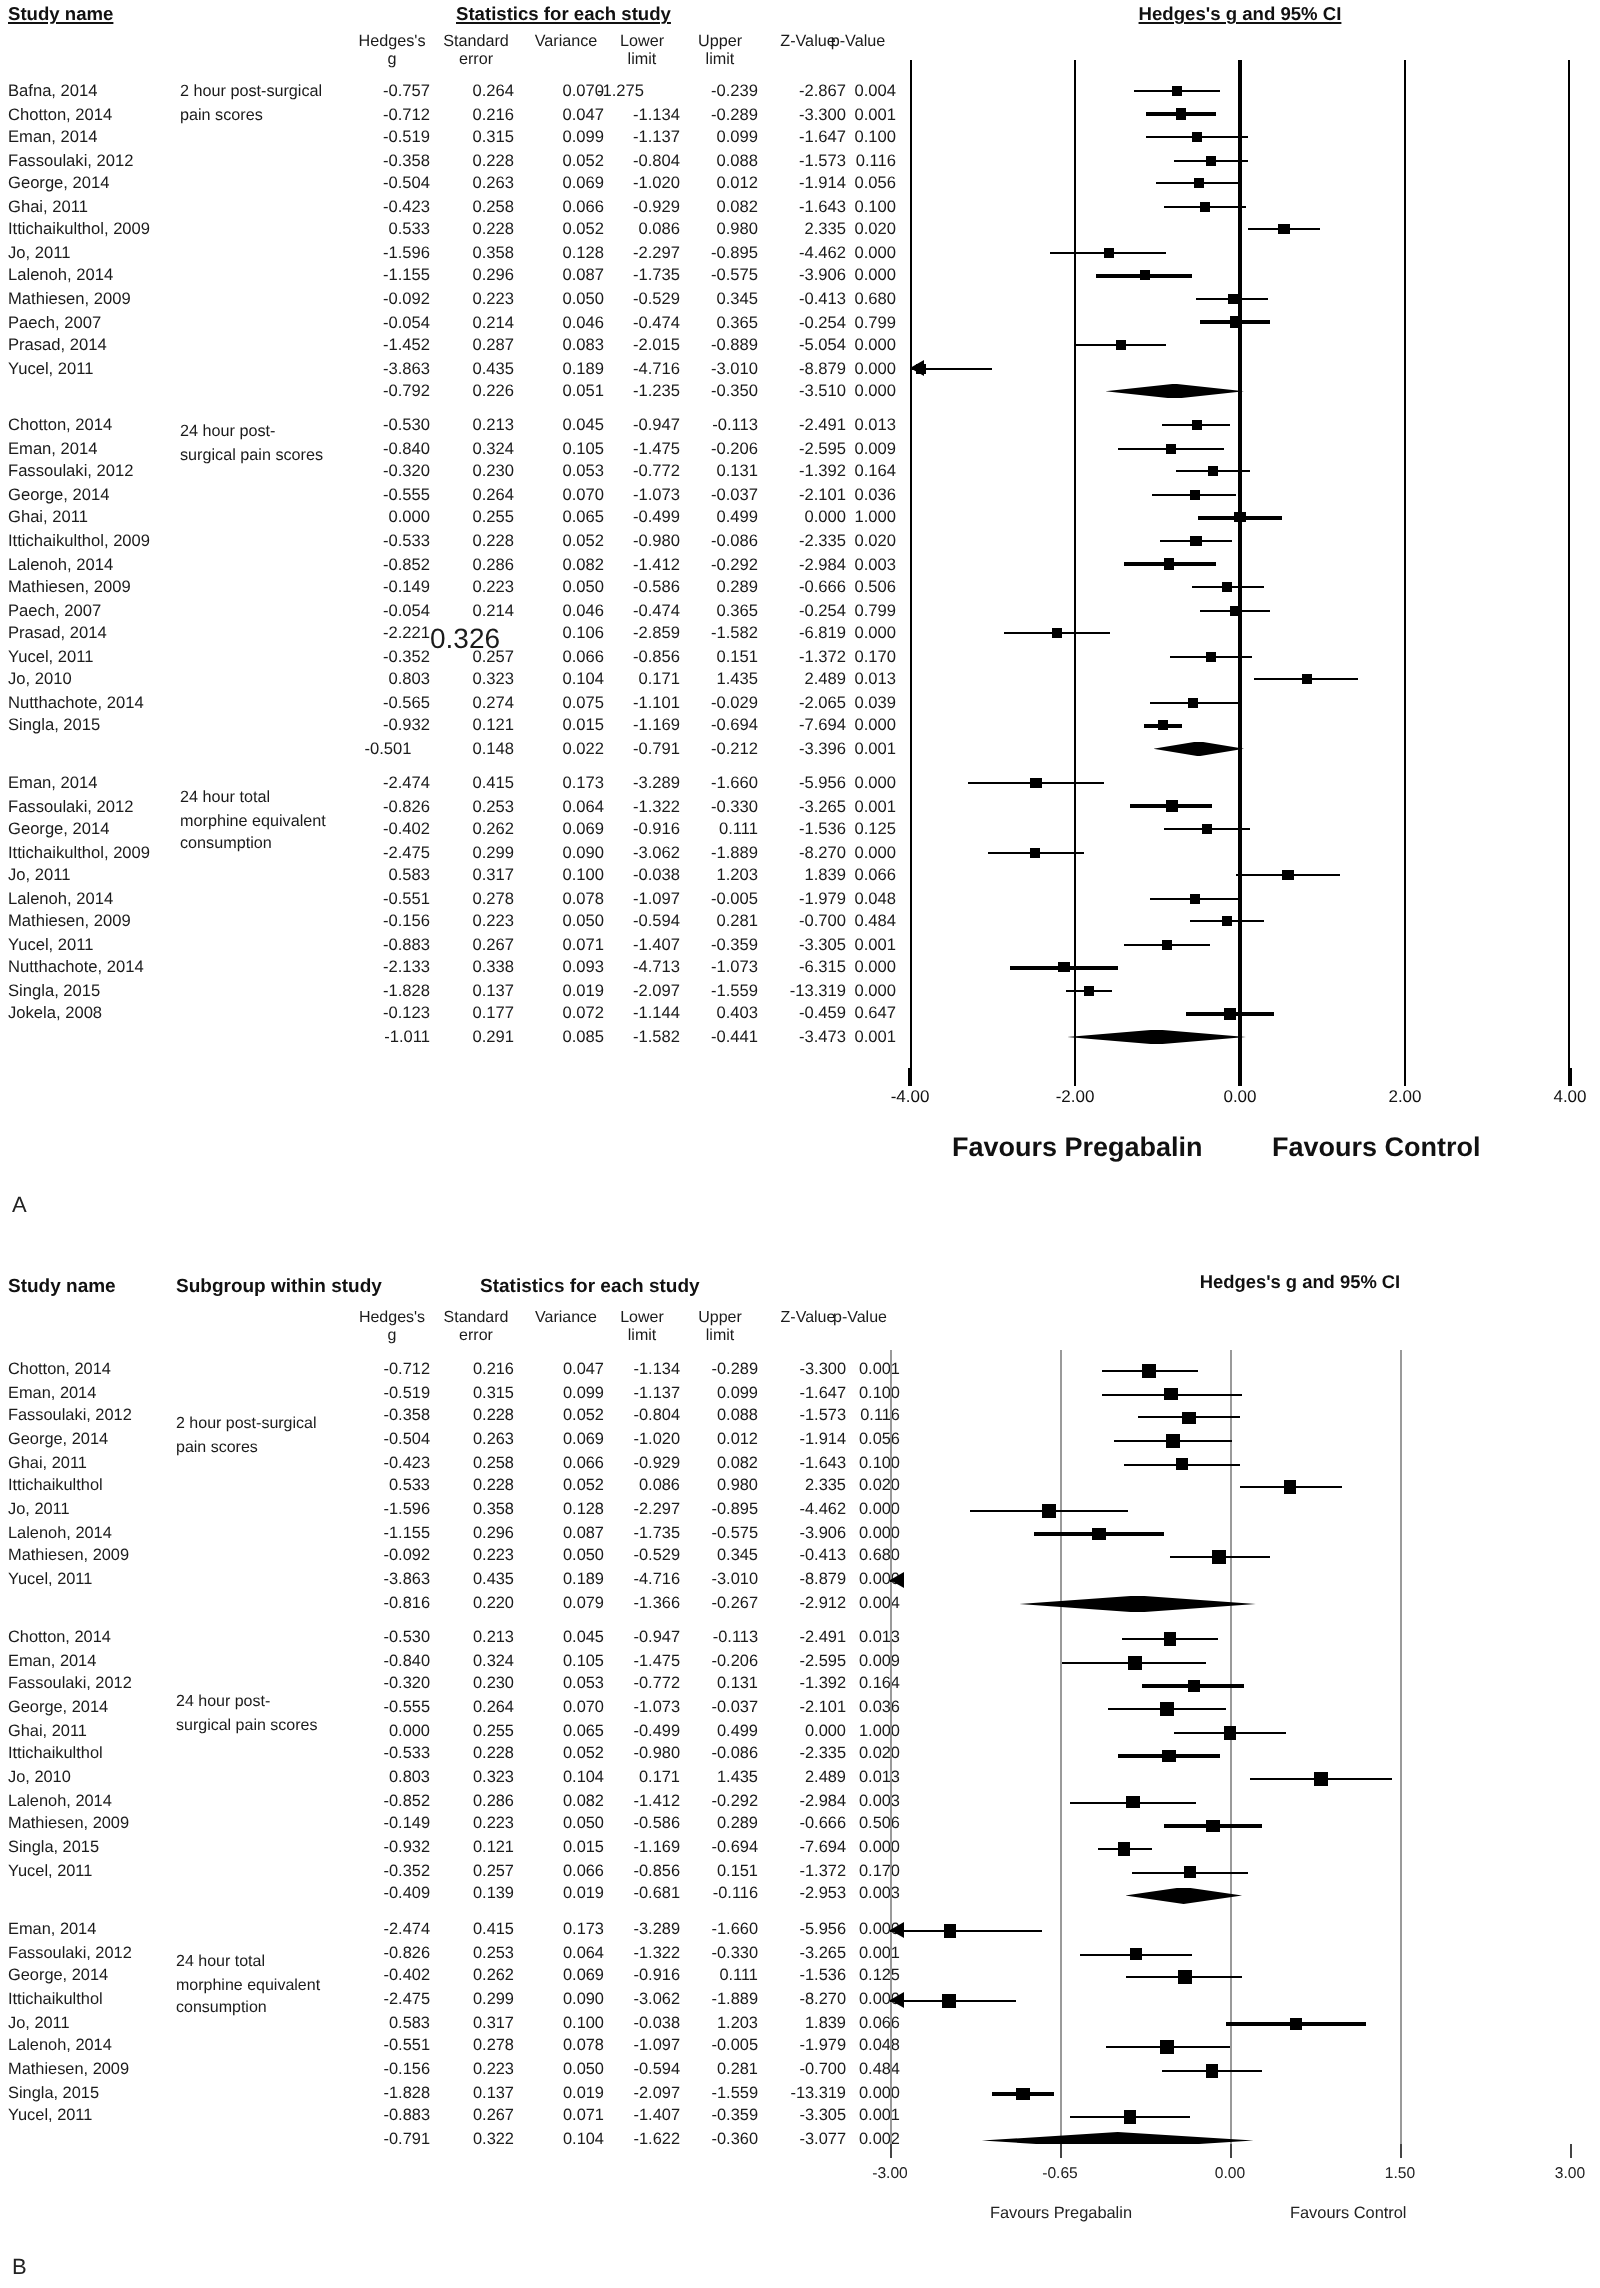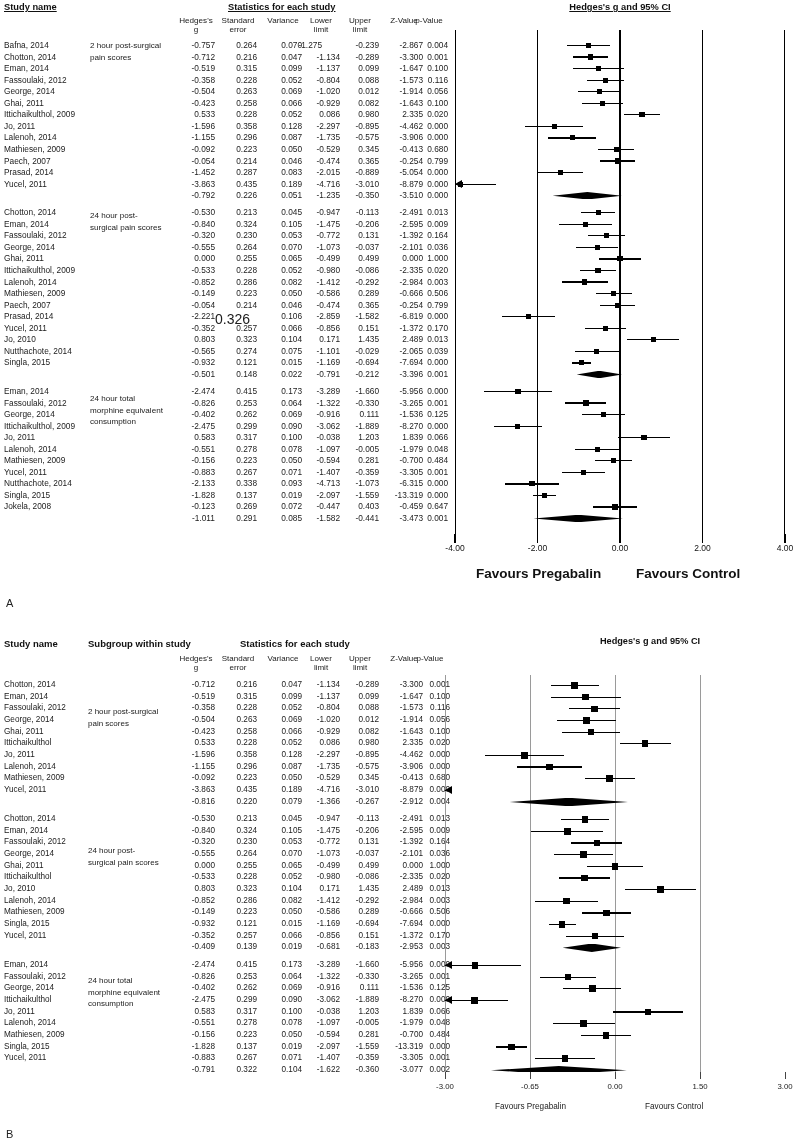--- a/index.html
+++ b/index.html
@@ -343,21 +343,21 @@
         <div class="c-study" style="left:4px;font-size:8.3px;">Singla, 2015</div>
         <div class="num" style="left:173px;width:42px;font-size:8.3px;">-0.932</div>
         <div class="num" style="left:215px;width:42px;font-size:8.3px;">0.121</div>
         <div class="num" style="left:260px;width:42px;font-size:8.3px;">0.015</div>
         <div class="num" style="left:298px;width:42px;font-size:8.3px;">-1.169</div>
         <div class="num" style="left:337px;width:42px;font-size:8.3px;">-0.694</div>
         <div class="num" style="left:381px;width:42px;font-size:8.3px;">-7.694</div>
         <div class="num" style="left:406px;width:42px;font-size:8.3px;">0.000</div>
       </div>
       <div class="row" style="top:368.9000000000002px;">
-        <div class="num" style="left:173px;width:42px;font-size:8.3px;">-0.501</div>
+        <div class="num" style="left:173px;width:42px;font-size:8.3px;text-align:center;">-0.501</div>
         <div class="num" style="left:215px;width:42px;font-size:8.3px;">0.148</div>
         <div class="num" style="left:260px;width:42px;font-size:8.3px;">0.022</div>
         <div class="num" style="left:298px;width:42px;font-size:8.3px;">-0.791</div>
         <div class="num" style="left:337px;width:42px;font-size:8.3px;">-0.212</div>
         <div class="num" style="left:381px;width:42px;font-size:8.3px;">-3.396</div>
         <div class="num" style="left:406px;width:42px;font-size:8.3px;">0.001</div>
       </div>
       <div class="row" style="top:385.9500000000002px;">
         <div class="c-study" style="left:4px;font-size:8.3px;">Eman, 2014</div>
         <div class="num" style="left:173px;width:42px;font-size:8.3px;">-2.474</div>
@@ -454,23 +454,23 @@
         <div class="num" style="left:215px;width:42px;font-size:8.3px;">0.137</div>
         <div class="num" style="left:260px;width:42px;font-size:8.3px;">0.019</div>
         <div class="num" style="left:298px;width:42px;font-size:8.3px;">-2.097</div>
         <div class="num" style="left:337px;width:42px;font-size:8.3px;">-1.559</div>
         <div class="num" style="left:381px;width:42px;font-size:8.3px;">-13.319</div>
         <div class="num" style="left:406px;width:42px;font-size:8.3px;">0.000</div>
       </div>
       <div class="row" style="top:501.45000000000033px;">
         <div class="c-study" style="left:4px;font-size:8.3px;">Jokela, 2008</div>
         <div class="num" style="left:173px;width:42px;font-size:8.3px;">-0.123</div>
-        <div class="num" style="left:215px;width:42px;font-size:8.3px;">0.269</div>
+        <div class="num" style="left:215px;width:42px;font-size:8.3px;">0.177</div>
         <div class="num" style="left:260px;width:42px;font-size:8.3px;">0.072</div>
-        <div class="num" style="left:298px;width:42px;font-size:8.3px;">-0.447</div>
+        <div class="num" style="left:298px;width:42px;font-size:8.3px;">-1.144</div>
         <div class="num" style="left:337px;width:42px;font-size:8.3px;">0.403</div>
         <div class="num" style="left:381px;width:42px;font-size:8.3px;">-0.459</div>
         <div class="num" style="left:406px;width:42px;font-size:8.3px;">0.647</div>
       </div>
       <div class="row" style="top:513.0000000000003px;">
         <div class="num" style="left:173px;width:42px;font-size:8.3px;">-1.011</div>
         <div class="num" style="left:215px;width:42px;font-size:8.3px;">0.291</div>
         <div class="num" style="left:260px;width:42px;font-size:8.3px;">0.085</div>
         <div class="num" style="left:298px;width:42px;font-size:8.3px;">-1.582</div>
         <div class="num" style="left:337px;width:42px;font-size:8.3px;">-0.441</div>
@@ -850,21 +850,21 @@
         <div class="num" style="left:298px;width:42px;font-size:8.2px;">-0.856</div>
         <div class="num" style="left:337px;width:42px;font-size:8.2px;">0.151</div>
         <div class="num" style="left:381px;width:42px;font-size:8.2px;">-1.372</div>
         <div class="num" style="left:408px;width:42px;font-size:8.2px;">0.170</div>
       </div>
       <div class="row" style="top:312.29999999999995px;">
         <div class="num" style="left:173px;width:42px;font-size:8.2px;">-0.409</div>
         <div class="num" style="left:215px;width:42px;font-size:8.2px;">0.139</div>
         <div class="num" style="left:260px;width:42px;font-size:8.2px;">0.019</div>
         <div class="num" style="left:298px;width:42px;font-size:8.2px;">-0.681</div>
-        <div class="num" style="left:337px;width:42px;font-size:8.2px;">-0.183</div>
+        <div class="num" style="left:337px;width:42px;font-size:8.2px;">-0.116</div>
         <div class="num" style="left:381px;width:42px;font-size:8.2px;">-2.953</div>
         <div class="num" style="left:408px;width:42px;font-size:8.2px;">0.003</div>
       </div>
       <div class="row" style="top:329.94999999999993px;">
         <div class="c-study" style="left:4px;font-size:8.2px;">Eman, 2014</div>
         <div class="num" style="left:173px;width:42px;font-size:8.2px;">-2.474</div>
         <div class="num" style="left:215px;width:42px;font-size:8.2px;">0.415</div>
         <div class="num" style="left:260px;width:42px;font-size:8.2px;">0.173</div>
         <div class="num" style="left:298px;width:42px;font-size:8.2px;">-3.289</div>
         <div class="num" style="left:337px;width:42px;font-size:8.2px;">-1.660</div>

